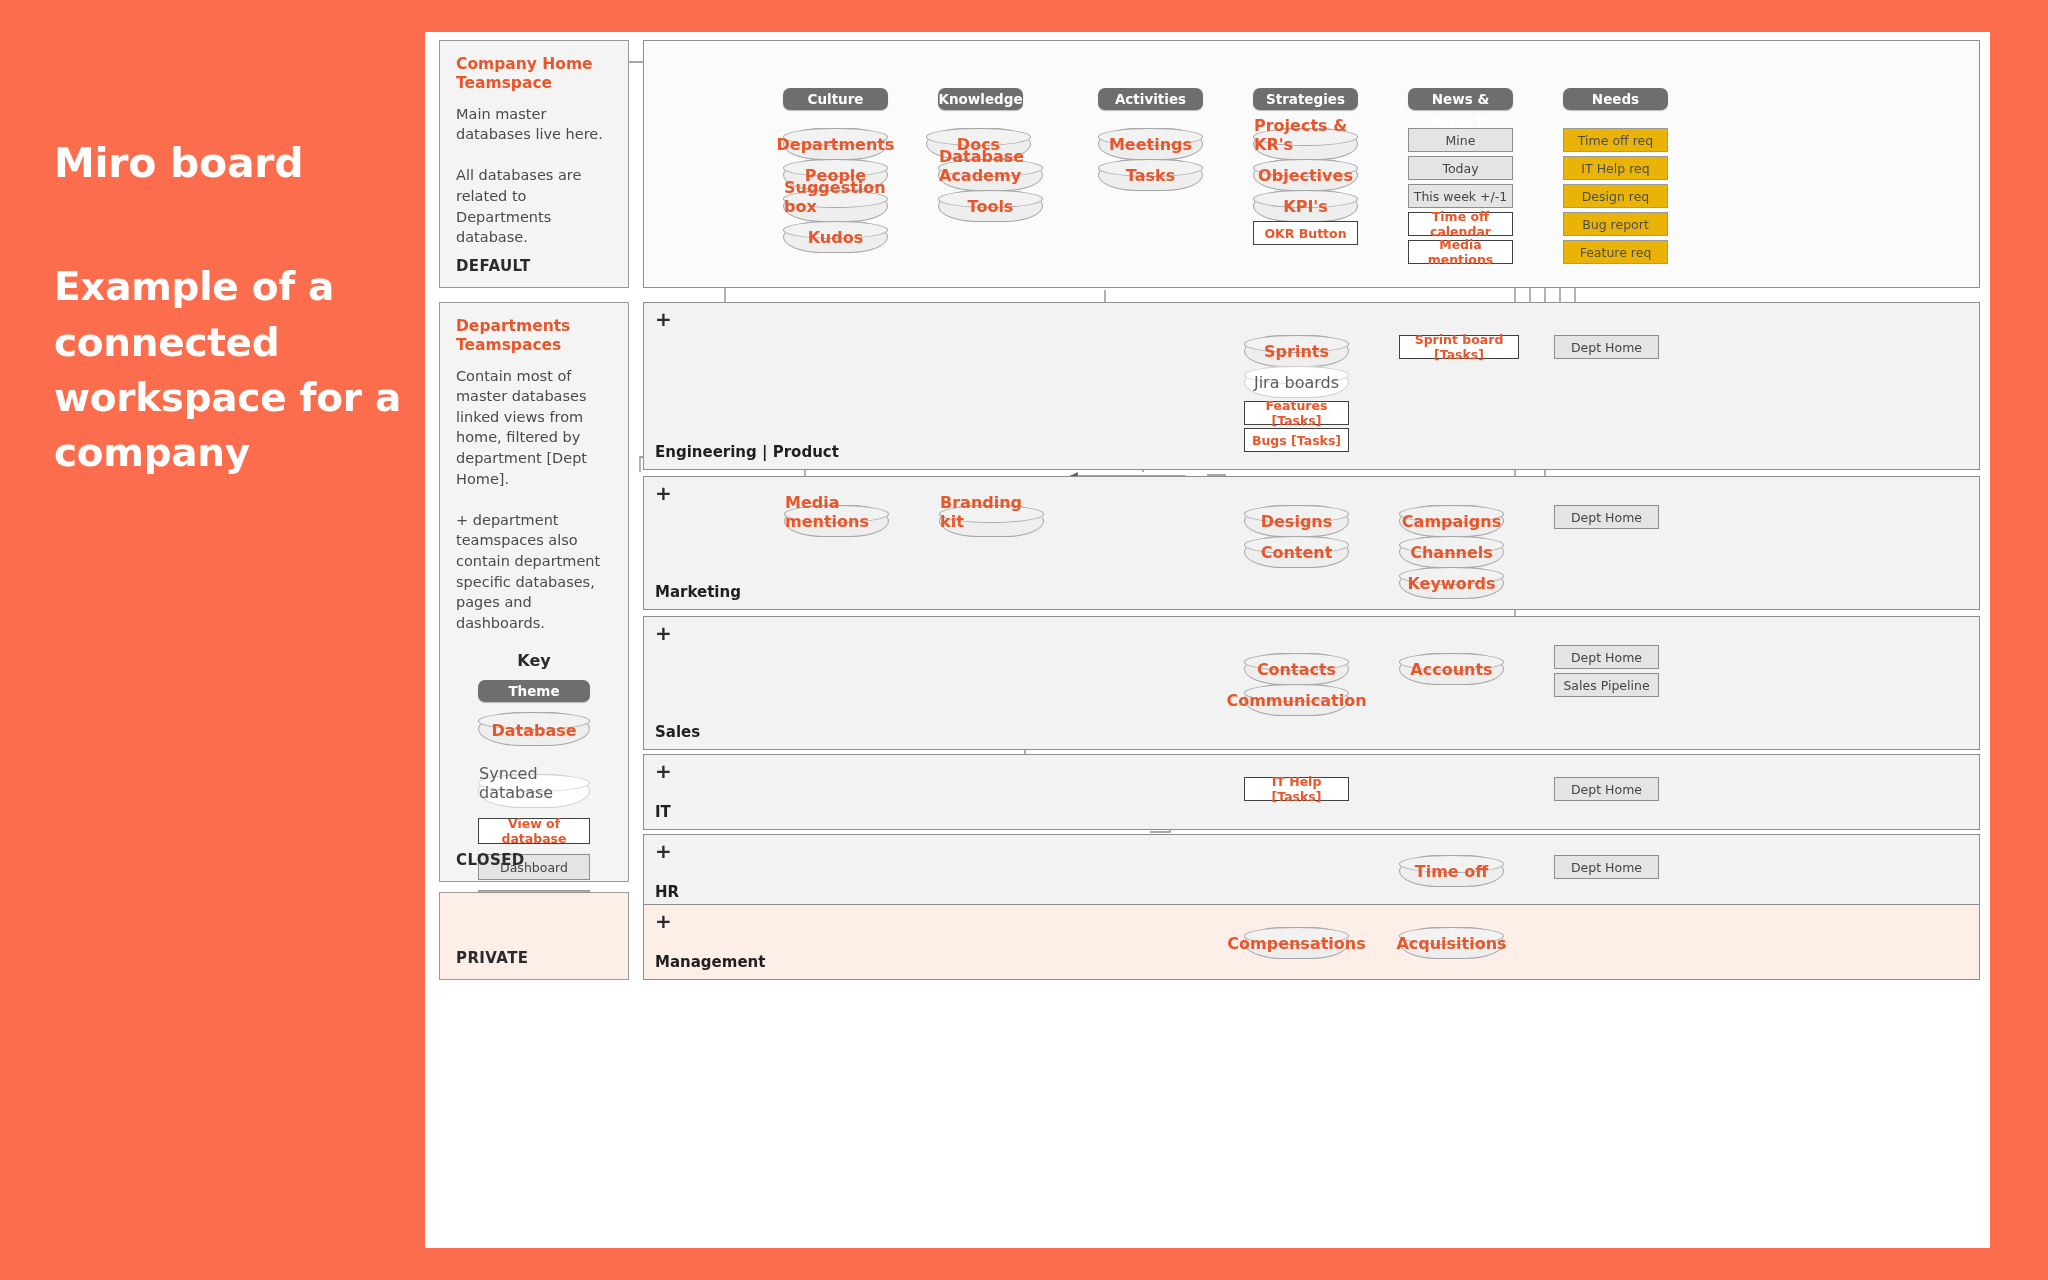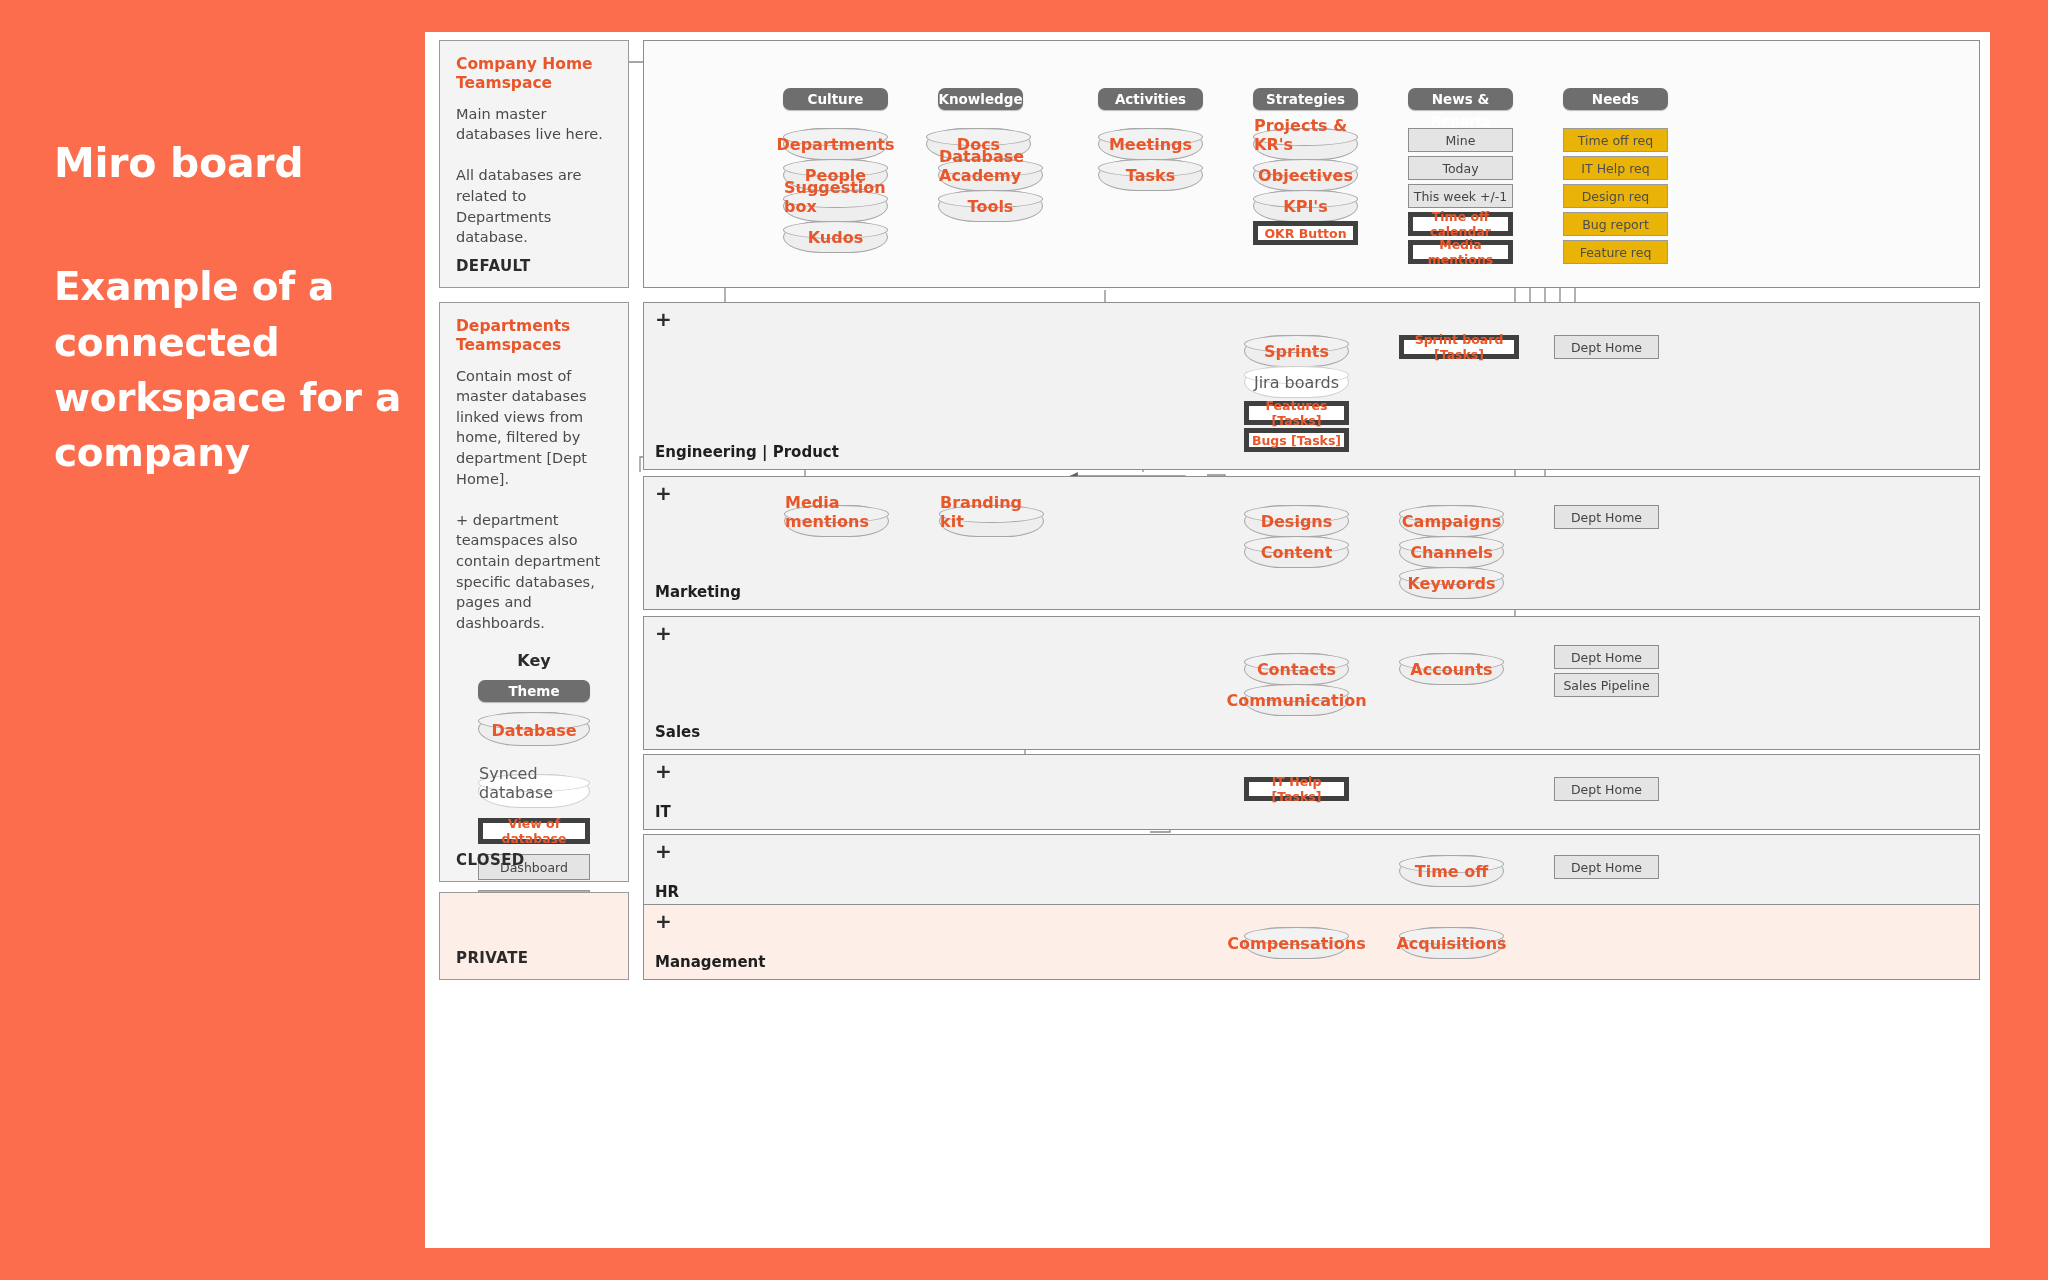--- a/index.html
+++ b/index.html
@@ -78,21 +78,21 @@
   .db::before {
     content:""; position:absolute; left:-1px; right:-1px; top:-1px; height:16px;
     border:1px solid #a6a6a6; border-radius:50%;
     background:#f2f2f2;
   }
   .db span { position:relative; z-index:2; }
   .db.synced { background:#ffffff; color:#5a5a5a; font-weight:normal; border-color:#cfcfcf; }
   .db.synced::before { background:#ffffff; border-color:#cfcfcf; }
 
   .view {
-    background:#ffffff; border:5px solid #404040;
+    background:#ffffff; border:1px solid #404040;
     color:#e8562a; font-weight:bold; font-size:12.5px;
     display:flex; align-items:center; justify-content:center;
     text-align:center;
   }
   .dash {
     background:#e4e4e4; border:1px solid #8d8d8d;
     color:#444444; font-size:12.5px;
     display:flex; align-items:center; justify-content:center;
   }
   .btn {

